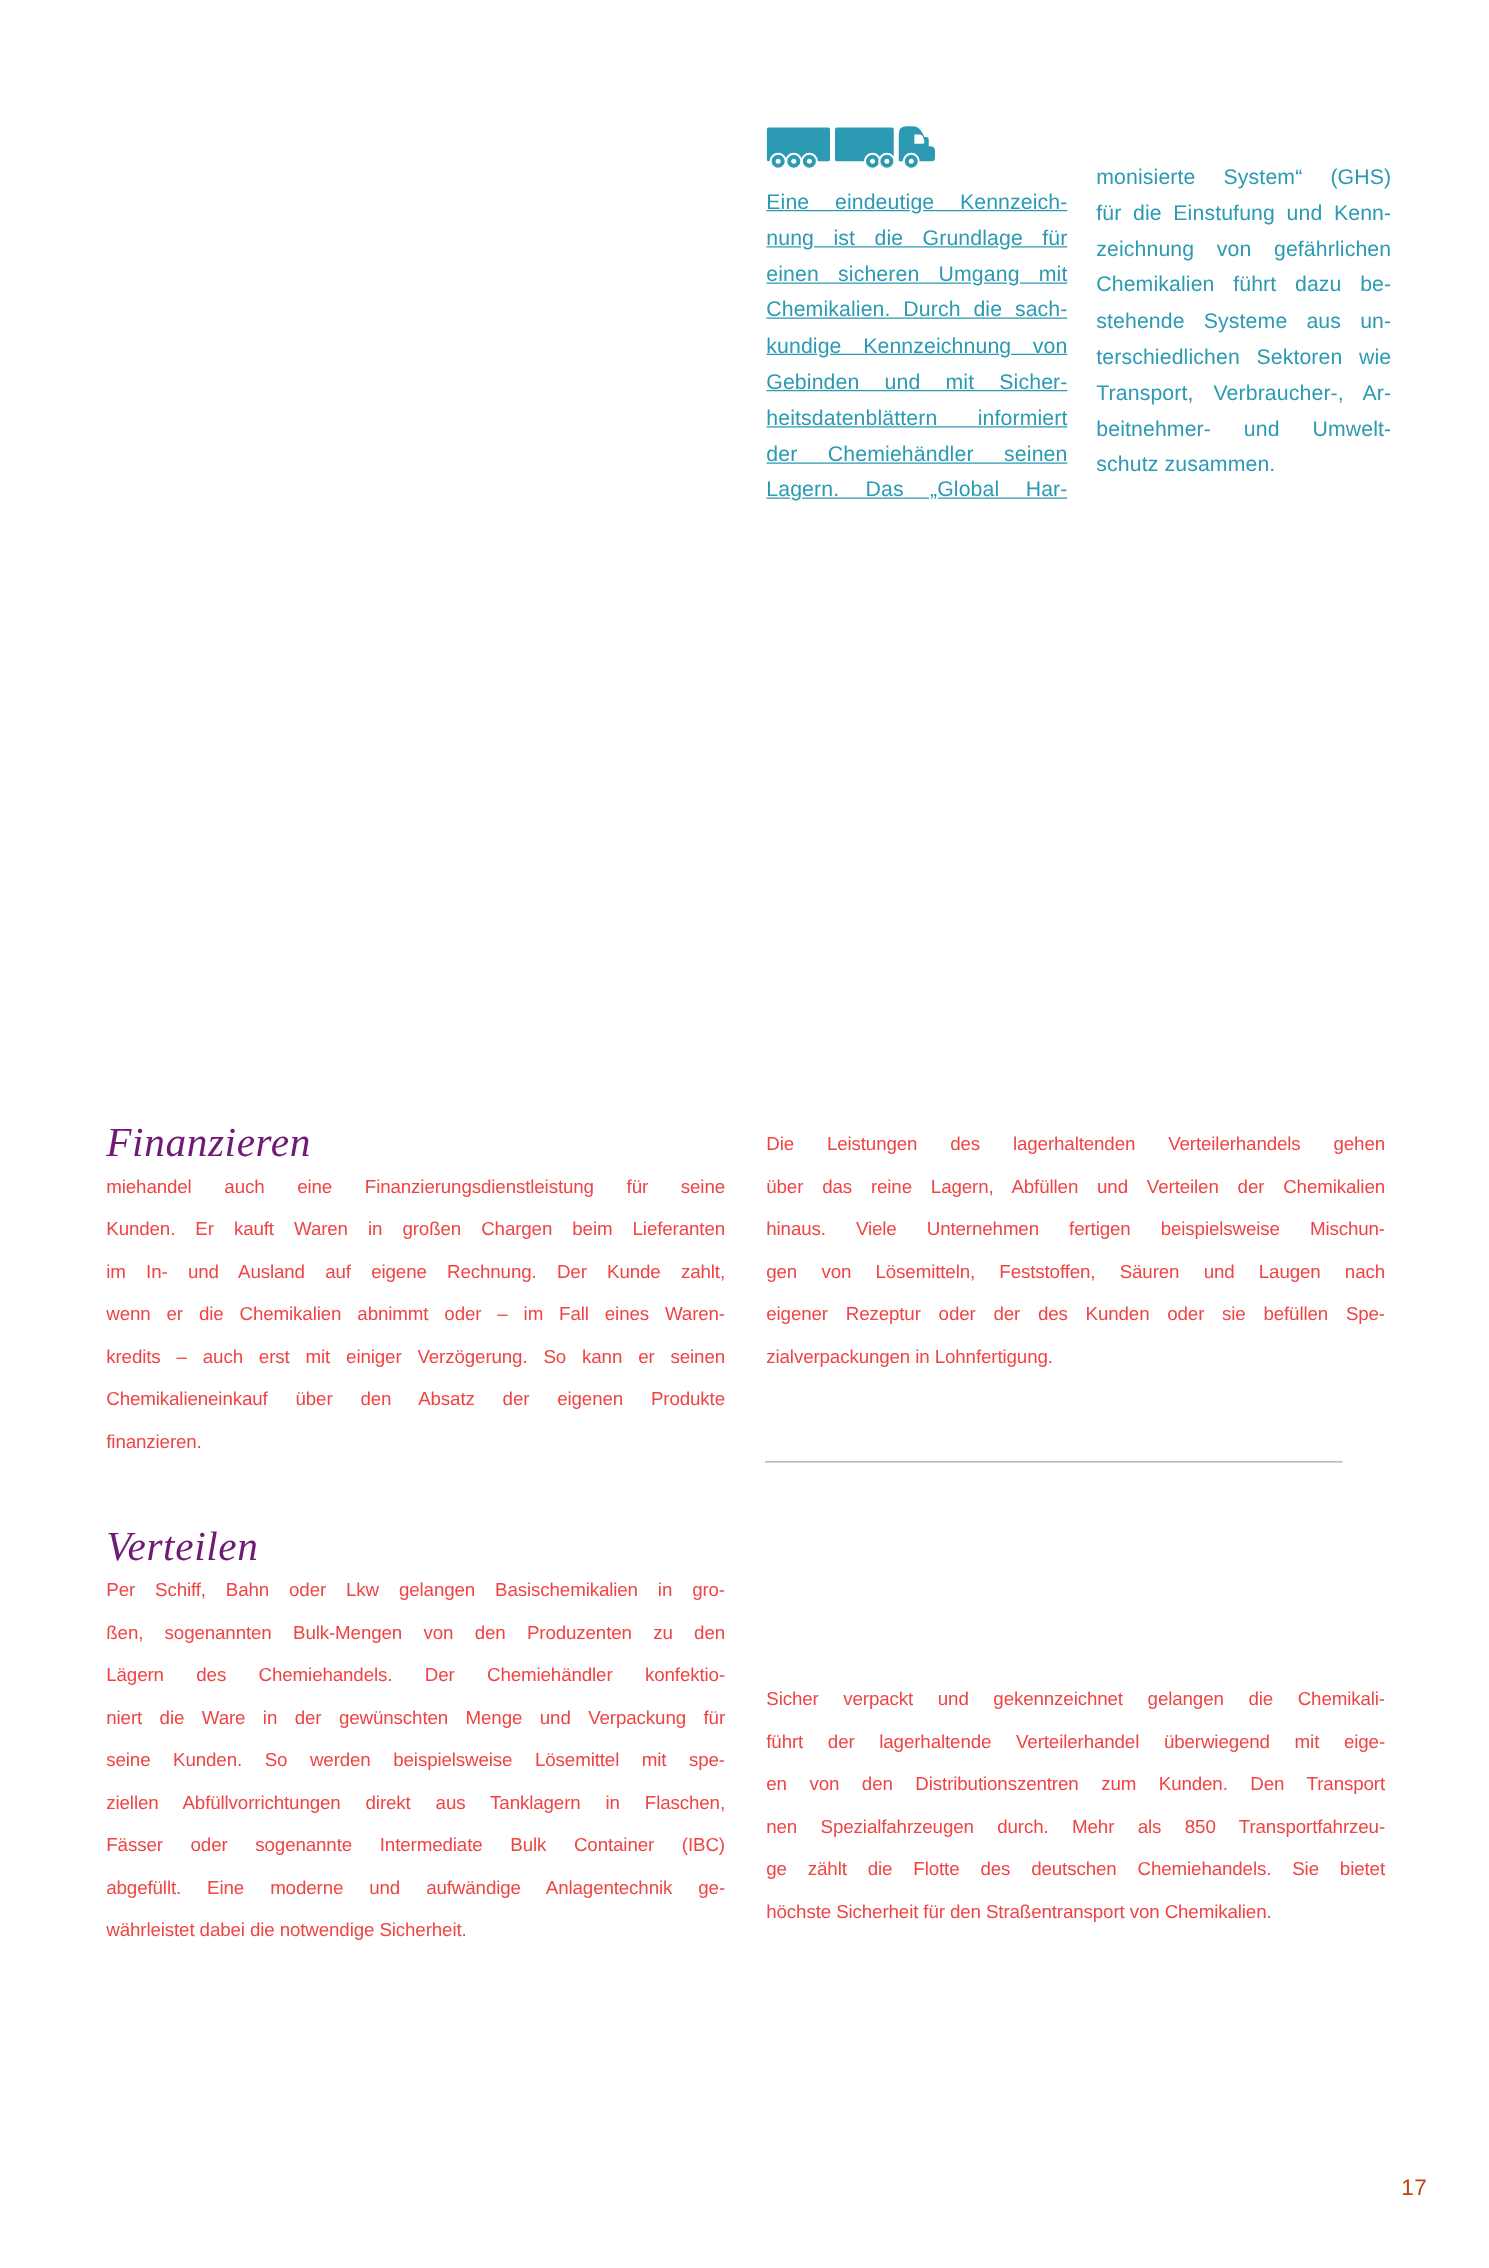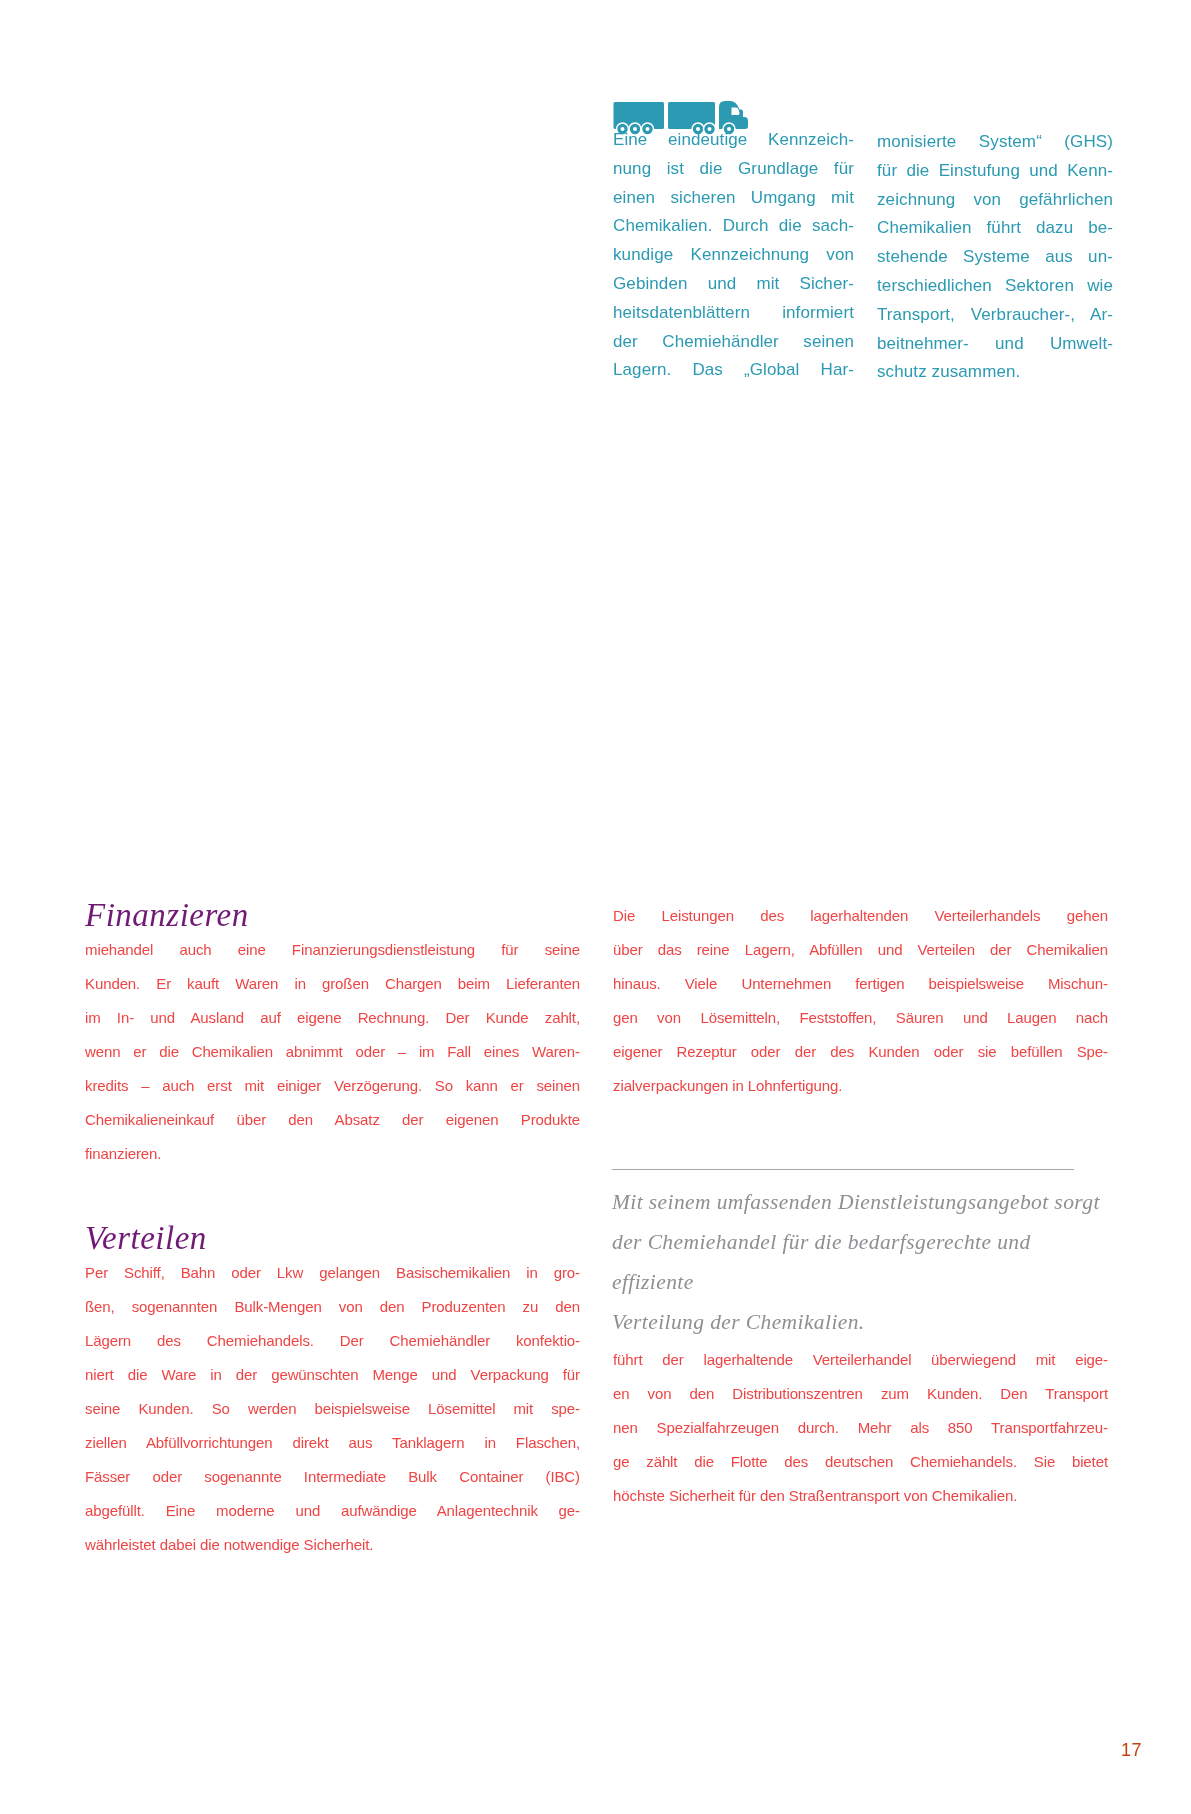--- a/index.html
+++ b/index.html
@@ -94,21 +94,21 @@
         <circle cx="22" cy="32" r="2"></circle>
         <circle cx="34.5" cy="32" r="2"></circle>
         <circle cx="85" cy="32" r="2"></circle>
         <circle cx="96.5" cy="32" r="2"></circle>
         <circle cx="116" cy="32" r="2"></circle>
         <path d="M118.5 10.5 L123 10.5 Q125 10.5 125.5 12.5 L126.5 16 Q127 18 125 18 L118.5 18 Z"></path>
       </g>
     </svg>
   </div>
 
-  <div class="abs intro-col lastju" style="left:613px;top:126px;width:241px;">
+  <div class="abs intro-col lastju" style="left:613px;top:148px;width:241px;text-decoration:underline;">
       <div class="line">Eine eindeutige Kennzeich-</div>
       <div class="line">nung ist die Grundlage für</div>
       <div class="line">einen sicheren Umgang mit</div>
       <div class="line">Chemikalien. Durch die sach-</div>
       <div class="line">kundige Kennzeichnung von</div>
       <div class="line">Gebinden und mit Sicher-</div>
       <div class="line">heitsdatenblättern informiert</div>
       <div class="line">der Chemiehändler seinen</div>
       <div class="line last">Lagern. Das „Global Har-</div>
     </div>
@@ -155,27 +155,23 @@
       <div class="line">Die Leistungen des lagerhaltenden Verteilerhandels gehen</div>
       <div class="line">über das reine Lagern, Abfüllen und Verteilen der Chemikalien</div>
       <div class="line">hinaus. Viele Unternehmen fertigen beispielsweise Mischun-</div>
       <div class="line">gen von Lösemitteln, Feststoffen, Säuren und Laugen nach</div>
       <div class="line">eigener Rezeptur oder der des Kunden oder sie befüllen Spe-</div>
       <div class="line last">zialverpackungen in Lohnfertigung.</div>
     </div>
 
   <div class="abs rule" style="left:612px;top:1169px;width:462px;"></div>
 
-  <div class="abs quote noju" style="left:612px;top:1182px;width:502px;">
-      <div class="line">Mit seinem umfassenden Dienstleistungsangebot sorgt</div>
-      <div class="line">der Chemiehandel für die bedarfsgerechte und effiziente</div>
-      <div class="line last">Verteilung der Chemikalien.</div>
-    </div>
 
   <div class="abs body-col" style="left:613px;top:1343px;width:495px;">
+      <div class="line">Sicher verpackt und gekennzeichnet gelangen die Chemikali-</div>
       <div class="line">führt der lagerhaltende Verteilerhandel überwiegend mit eige-</div>
       <div class="line">en von den Distributionszentren zum Kunden. Den Transport</div>
       <div class="line">nen Spezialfahrzeugen durch. Mehr als 850 Transportfahrzeu-</div>
       <div class="line">ge zählt die Flotte des deutschen Chemiehandels. Sie bietet</div>
       <div class="line last">höchste Sicherheit für den Straßentransport von Chemikalien.</div>
     </div>
 
   <div class="abs page-number" style="left:1080px;top:1740px;width:62px;">17</div>
 
 </div>

